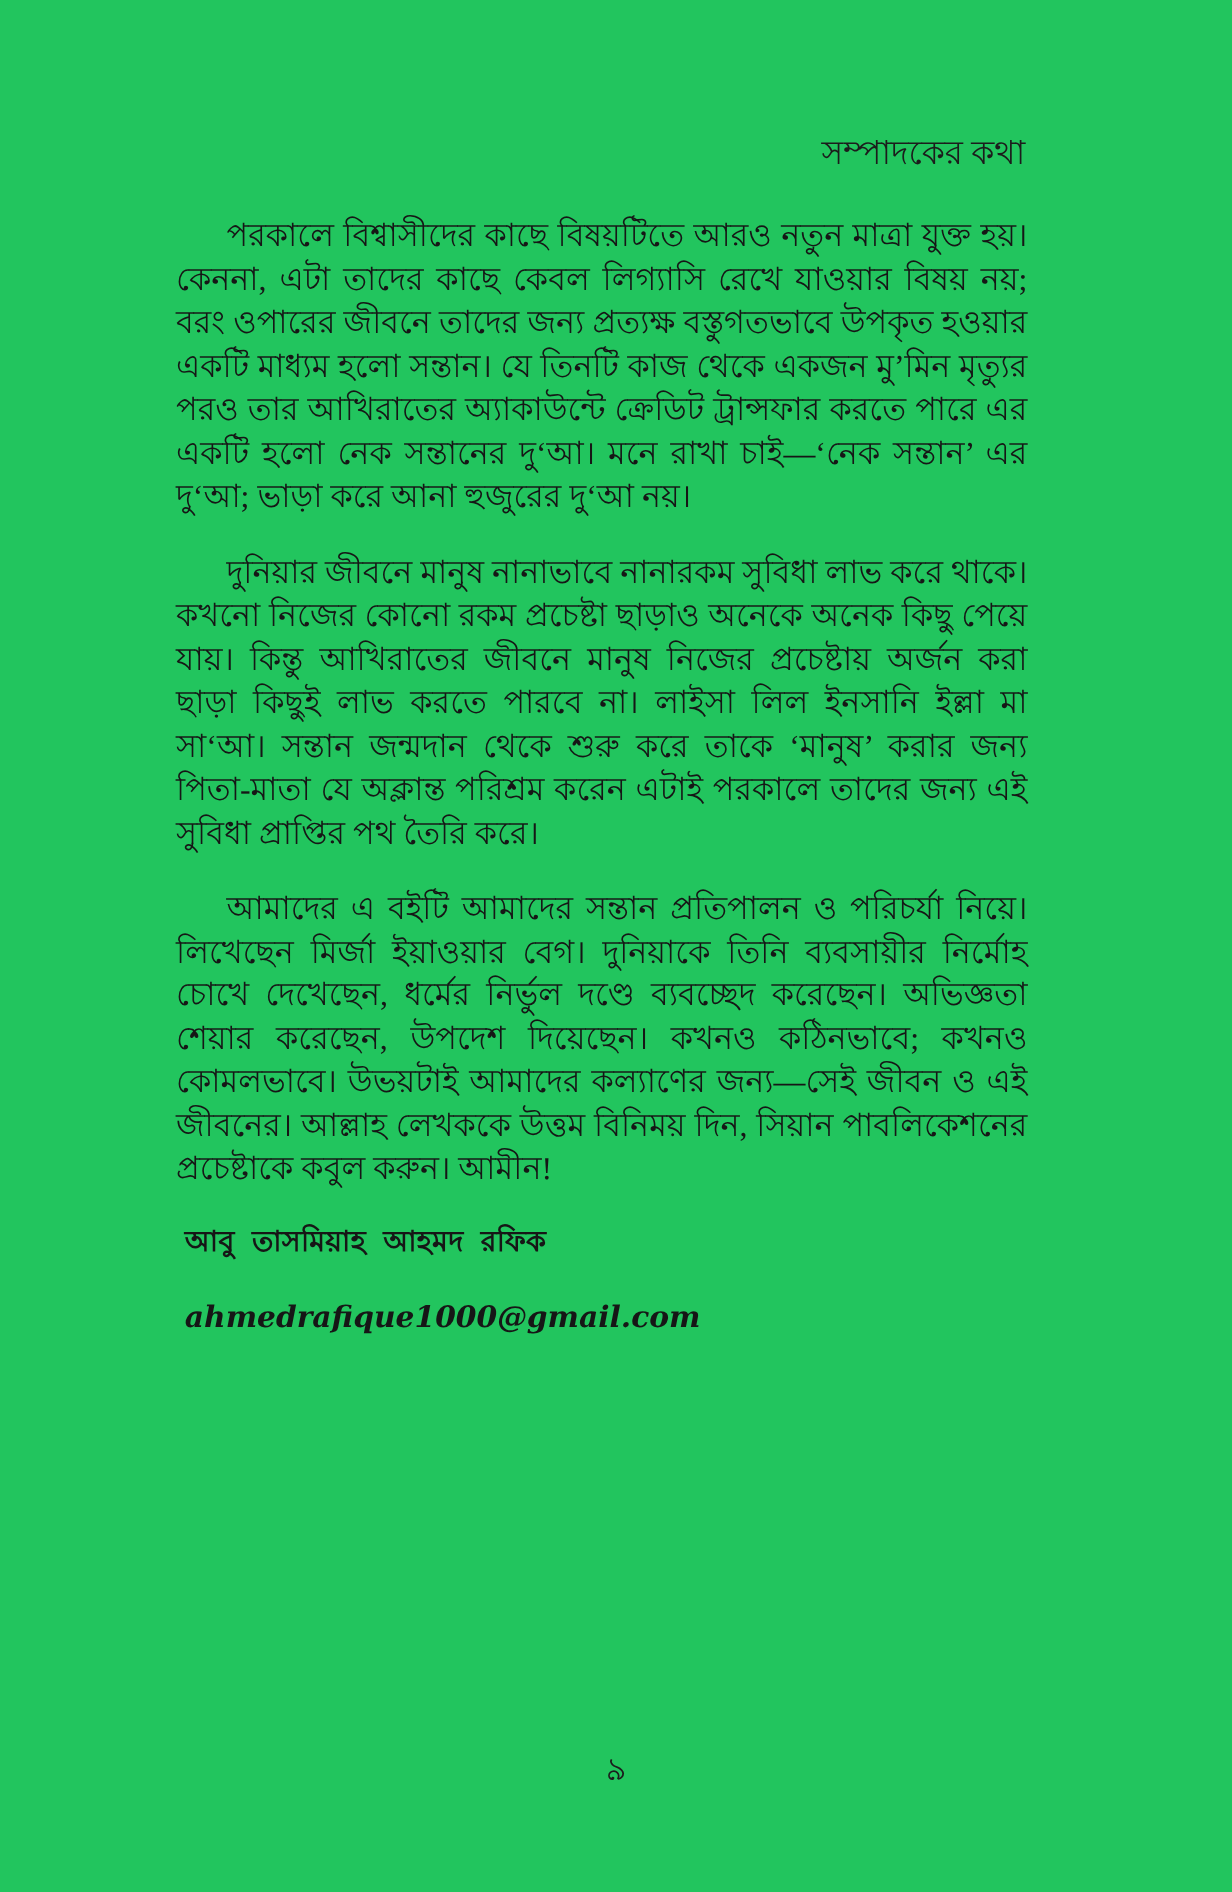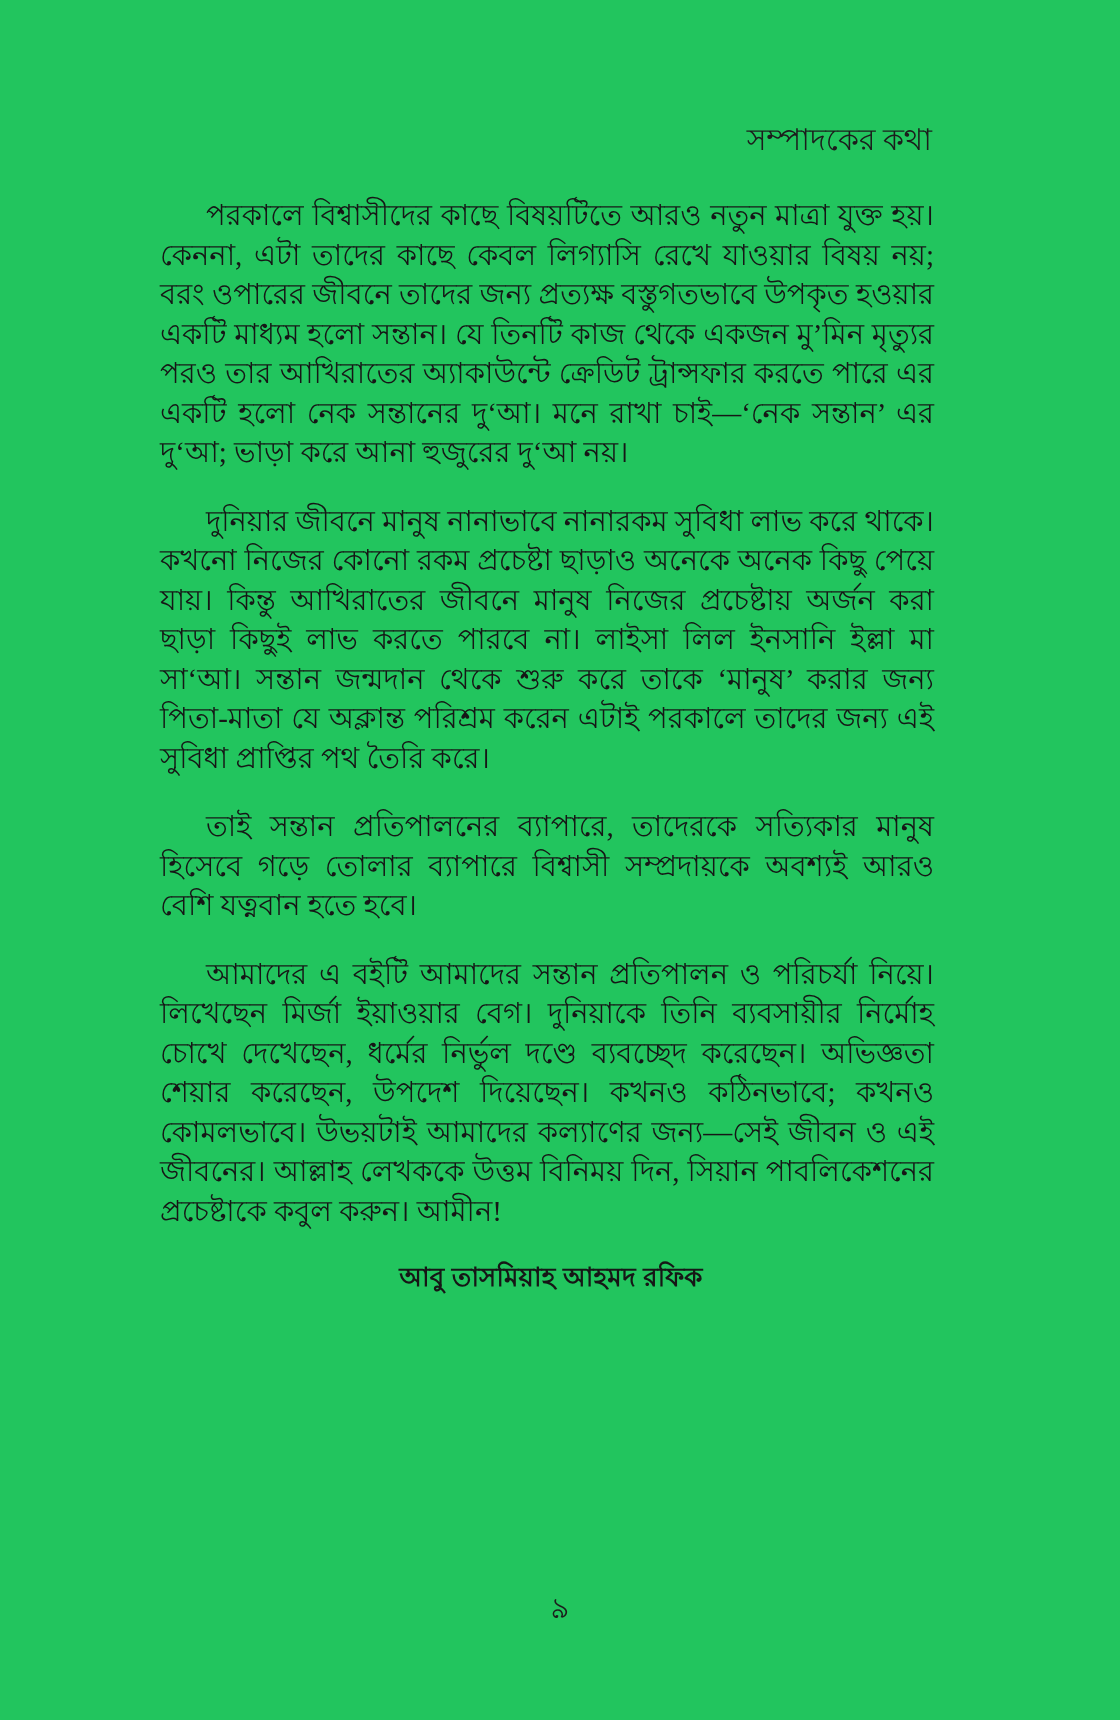--- a/index.html
+++ b/index.html
@@ -36,26 +36,26 @@
     line-height: 39.5px;
     text-align: justify;
     color: #161616;
   }
   .body-text p {
     margin: 0 0 29px 0;
     text-indent: 46px;
   }
   .signature {
     margin-top: 12px;
-    font-family: Liberation Sans, sans-serif;
+    font-family: Liberation Mono, monospace;
     font-weight: 700;
     font-size: 26px;
     line-height: 34px;
     text-indent: 8px;
-    text-align: center;
+    text-align: left;
     letter-spacing: 0.2px;
   }
   .email {
     margin-top: 34px;
     font-family: "DejaVu Serif", "Liberation Serif", serif;
     font-weight: 700;
     font-style: italic;
     font-size: 27px;
     line-height: 34px;
     text-indent: 8px;
@@ -76,22 +76,22 @@
 
 <div class="page">
 
   <div class="running-header">
     <span>সম্পাদকের কথা</span>
   </div>
 
   <div class="body-text">
     <p>পরকালে বিশ্বাসীদের কাছে বিষয়টিতে আরও নতুন মাত্রা যুক্ত হয়। কেননা, এটা তাদের কাছে কেবল লিগ্যাসি রেখে যাওয়ার বিষয় নয়; বরং ওপারের জীবনে তাদের জন্য প্রত্যক্ষ বস্তুগতভাবে উপকৃত হওয়ার একটি মাধ্যম হলো সন্তান। যে তিনটি কাজ থেকে একজন মু’মিন মৃত্যুর পরও তার আখিরাতের অ্যাকাউন্টে ক্রেডিট ট্রান্সফার করতে পারে এর একটি হলো নেক সন্তানের দু‘আ। মনে রাখা চাই—‘নেক সন্তান’ এর দু‘আ; ভাড়া করে আনা হুজুরের দু‘আ নয়।</p>
     <p>দুনিয়ার জীবনে মানুষ নানাভাবে নানারকম সুবিধা লাভ করে থাকে। কখনো নিজের কোনো রকম প্রচেষ্টা ছাড়াও অনেকে অনেক কিছু পেয়ে যায়। কিন্তু আখিরাতের জীবনে মানুষ নিজের প্রচেষ্টায় অর্জন করা ছাড়া কিছুই লাভ করতে পারবে না। লাইসা লিল ইনসানি ইল্লা মা সা‘আ। সন্তান জন্মদান থেকে শুরু করে তাকে ‘মানুষ’ করার জন্য পিতা-মাতা যে অক্লান্ত পরিশ্রম করেন এটাই পরকালে তাদের জন্য এই সুবিধা প্রাপ্তির পথ তৈরি করে।</p>
-    <p>তাই সন্তান প্রতিপালনের ব্যাপারে, তাদেরকে সত্যিকার মানুষ হিসেবে গড়ে তোলার ব্যাপারে বিশ্বাসী সম্প্রদায়কে অবশ্যই আরও বেশি যত্নবান হতে হবে।</p>
     <p>আমাদের এ বইটি আমাদের সন্তান প্রতিপালন ও পরিচর্যা নিয়ে। লিখেছেন মির্জা ইয়াওয়ার বেগ। দুনিয়াকে তিনি ব্যবসায়ীর নির্মোহ চোখে দেখেছেন, ধর্মের নির্ভুল দণ্ডে ব্যবচ্ছেদ করেছেন। অভিজ্ঞতা শেয়ার করেছেন, উপদেশ দিয়েছেন। কখনও কঠিনভাবে; কখনও কোমলভাবে। উভয়টাই আমাদের কল্যাণের জন্য—সেই জীবন ও এই জীবনের। আল্লাহ লেখককে উত্তম বিনিময় দিন, সিয়ান পাবলিকেশনের প্রচেষ্টাকে কবুল করুন। আমীন!</p>
 
     <div class="signature">আবু তাসমিয়াহ আহমদ রফিক</div>
 
+    <div class="email">ahmedrafique1000@gmail.com</div>
   </div>
 
   <div class="page-number">৯</div>
 
 </div>
 
 </body></html>

